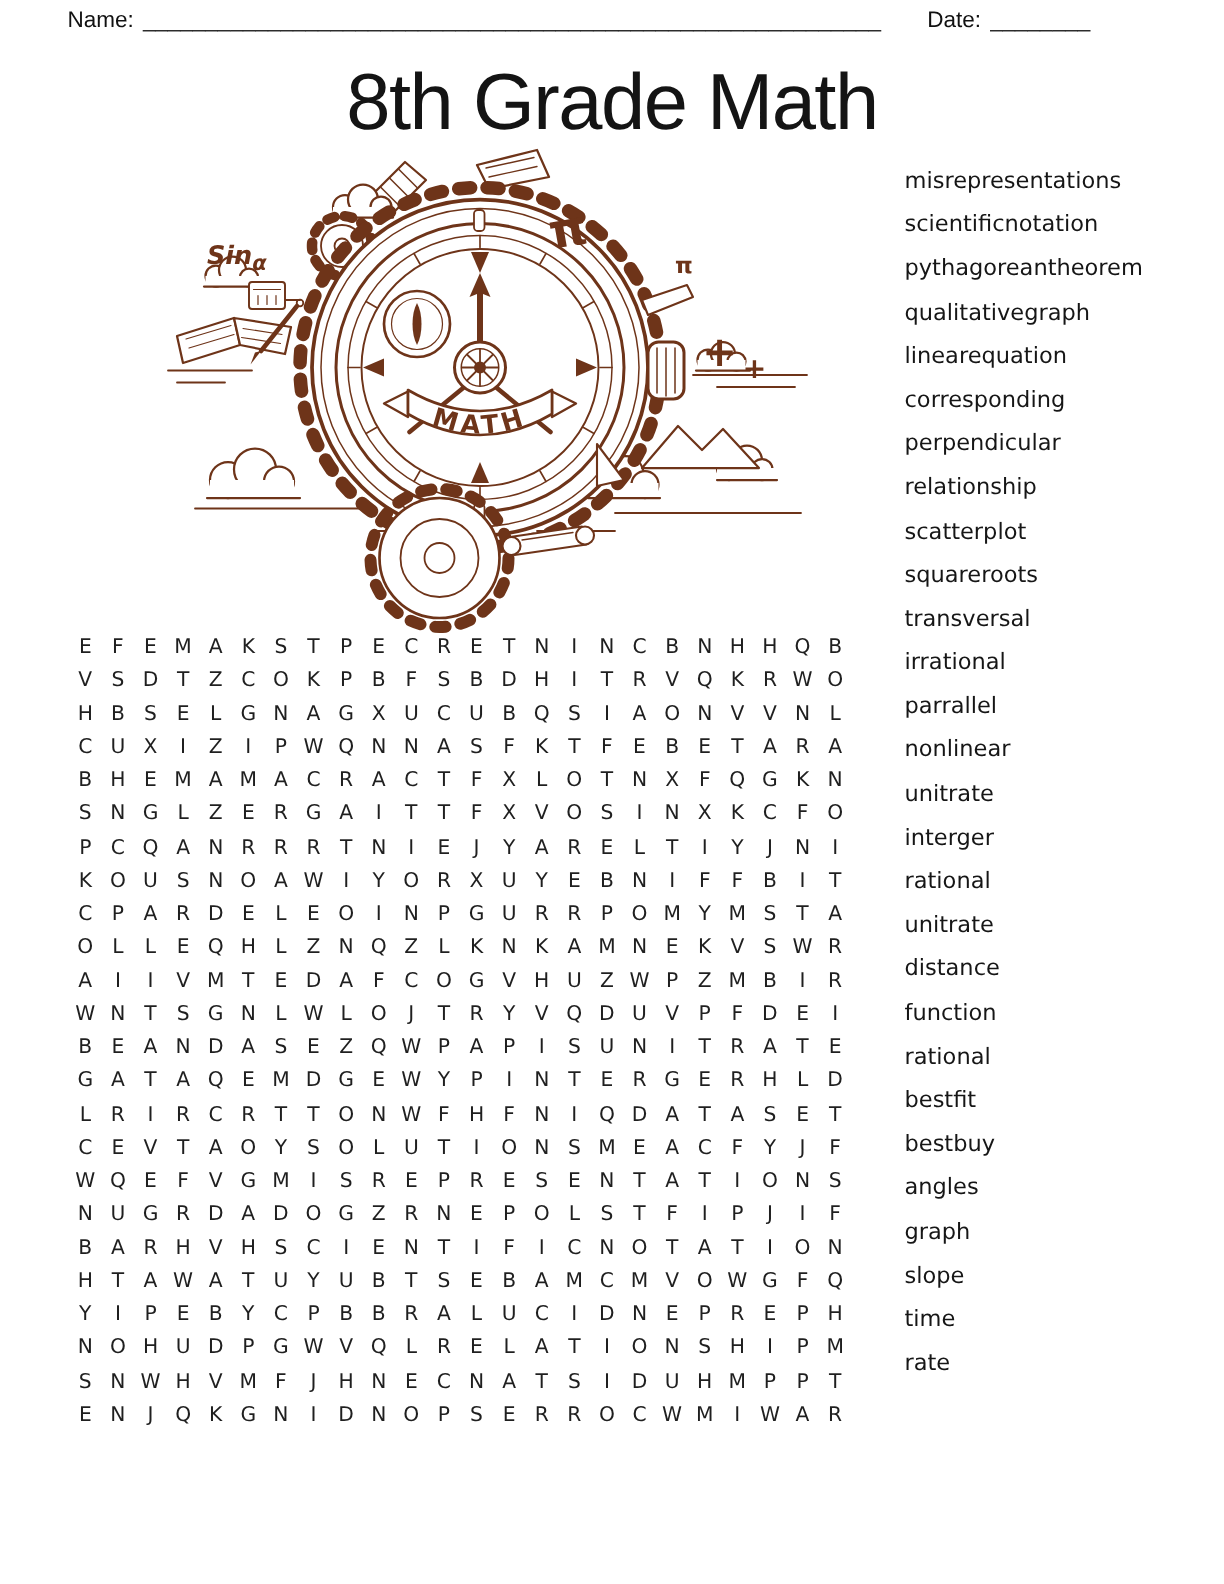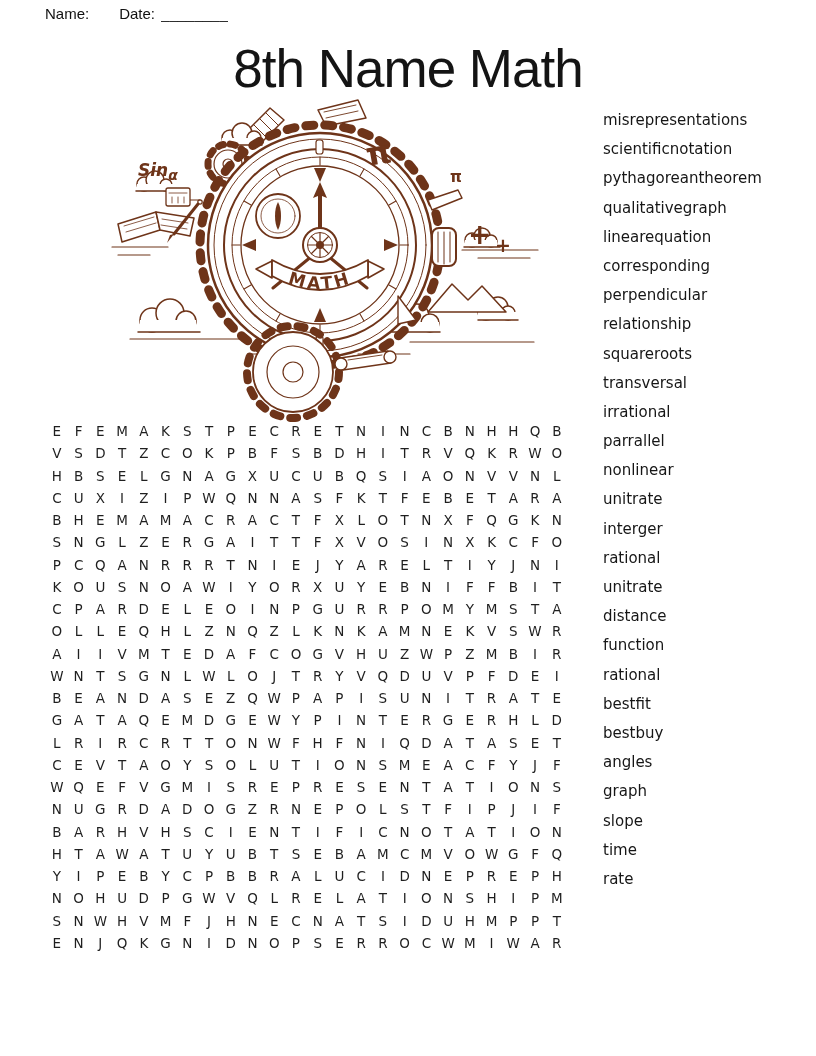--- a/index.html
+++ b/index.html
@@ -54,25 +54,26 @@
   }
   .word-item { height: 29.2px; line-height: 29.2px; white-space: nowrap; }
 </style>
 </head>
 <body>
 
 <div class="page">
 
   <div class="header-row">
     <span class="hdr-label">Name:</span>
+    <span class="blank-line name-line">___________________________________________________________</span>
     <span class="hdr-label date-label">Date:</span>
     <span class="blank-line date-line">________</span>
   </div>
 
-  <div class="page-title">8th Name Math</div>
+  <div class="page-title">8th Grade Math</div>
 
   <svg class="illustration" viewBox="0 0 432 332">
     <g stroke="var(--accent)" fill="none" stroke-width="1.5" stroke-linecap="round" stroke-linejoin="round">
 
       <path stroke-width="1.2" d="M2,155 H58 M8,163 H40 M352,158 H428 M368,166 H420 M20,247 H130 M300,250 H424 M140,262 H172 M248,262 H300 M60,108 H90"></path>
 
       <g>
         <path d="M138,38 L160,16 L174,28 L152,50 Z" fill="#fff"></path>
         <path stroke-width="1" d="M144,33 L156,45 M150,27 L162,39 M156,21 L168,33"></path>
       </g>
@@ -854,20 +855,21 @@
 
   <div class="word-list">
       <div class="word-item">misrepresentations</div>
       <div class="word-item">scientificnotation</div>
       <div class="word-item">pythagoreantheorem</div>
       <div class="word-item">qualitativegraph</div>
       <div class="word-item">linearequation</div>
       <div class="word-item">corresponding</div>
       <div class="word-item">perpendicular</div>
       <div class="word-item">relationship</div>
+      <div class="word-item">scatterplot</div>
       <div class="word-item">squareroots</div>
       <div class="word-item">transversal</div>
       <div class="word-item">irrational</div>
       <div class="word-item">parrallel</div>
       <div class="word-item">nonlinear</div>
       <div class="word-item">unitrate</div>
       <div class="word-item">interger</div>
       <div class="word-item">rational</div>
       <div class="word-item">unitrate</div>
       <div class="word-item">distance</div>

